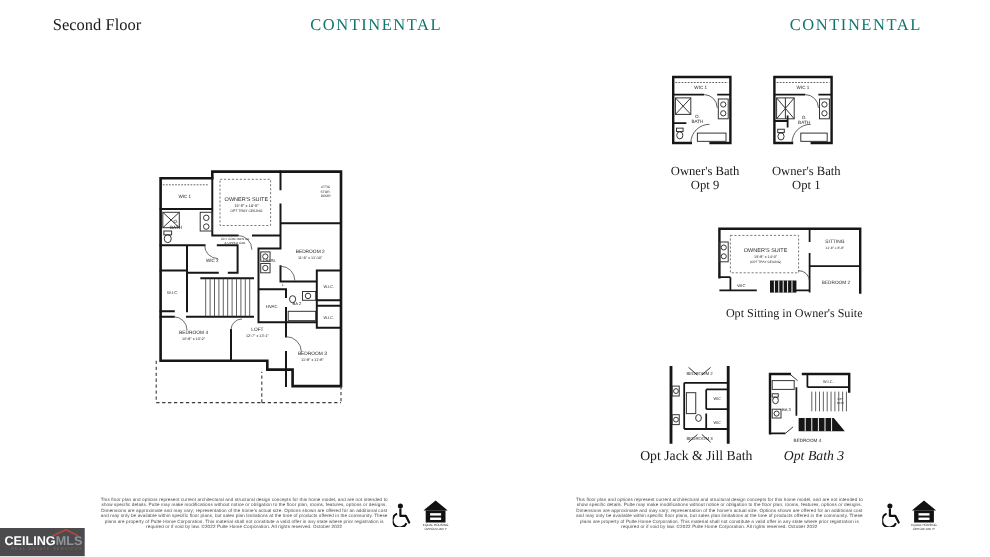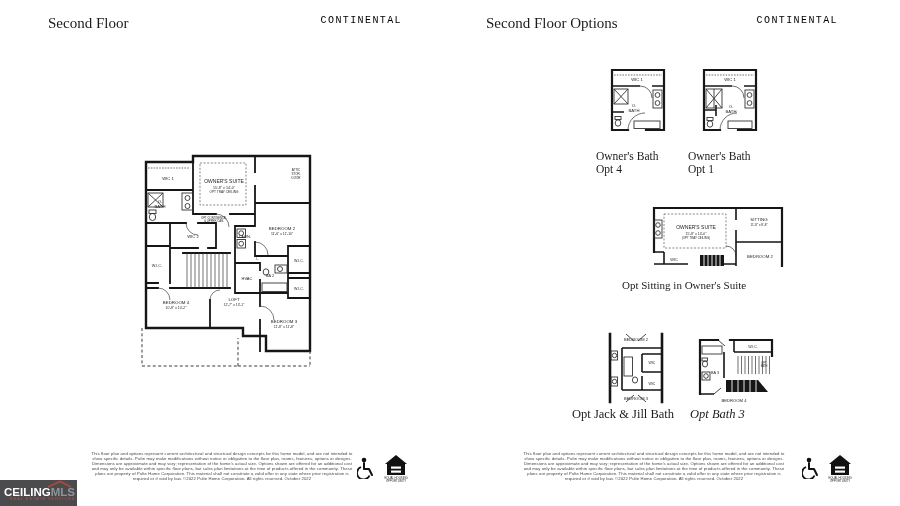--- a/index.html
+++ b/index.html
@@ -1,25 +1,25 @@
 <!DOCTYPE html>
 <html><head>
 <meta charset="utf-8">
 <style>
   html,body{margin:0;padding:0;background:#fff;}
   .canvas{position:relative;width:900px;height:506px;background:#ffffff;overflow:hidden;
           font-family:"Liberation Sans",sans-serif;}
   .page{position:absolute;top:0;width:450px;height:506px;}
   #page-left{left:0;} #page-right{left:450px;}
   .title{position:absolute;font-family:"Liberation Serif",serif;font-size:15px;color:#1c1c1c;white-space:nowrap;}
-  .brand{position:absolute;font-family:Liberation Mono, monospace;font-size:10px;letter-spacing:1.4px;color:#000000;white-space:nowrap;}
+  .brand{position:absolute;font-family:Liberation Serif, serif;font-size:15px;letter-spacing:1.4px;color:#0f766e;white-space:nowrap;}
   .planbox{position:absolute;}
   svg text{font-family:"Liberation Sans",sans-serif;fill:#262626;text-anchor:middle;}
   .caption{position:absolute;font-family:"Liberation Serif",serif;font-size:11.5px;line-height:13px;
-           color:#1b1b1b;text-align:left;white-space:nowrap;}
+           color:#1b1b1b;text-align:center;white-space:nowrap;}
   .disclaimer{position:absolute;font-size:4.2px;line-height:5px;color:#454545;text-align:center;letter-spacing:.1px;}
   .footicon{position:absolute;}
   .mls-logo{position:absolute;left:0;top:480px;width:77px;height:26px;background:#4b4b4d;overflow:hidden;}
   .mls-row{position:absolute;left:4px;top:2px;white-space:nowrap;}
   .mls-p1{font-size:11.5px;font-weight:bold;color:#ffffff;letter-spacing:0px;}
   .mls-p2{font-size:11.5px;font-weight:bold;color:#8f9499;}
   .mls-tag{position:absolute;left:10px;top:17px;font-size:3.8px;letter-spacing:1px;color:#b0564a;white-space:nowrap;}
   .mls-roof{position:absolute;right:5px;top:0px;}
 </style>
 </head>
@@ -135,21 +135,20 @@
         <rect x="4" y="11" width="18" height="11" fill="#111"></rect>
         <rect x="8" y="13.5" width="10" height="2.2" fill="#fff"></rect>
         <rect x="8" y="17.5" width="10" height="2.2" fill="#fff"></rect>
         <text x="13" y="25.5" font-size="2.8">EQUAL HOUSING</text>
         <text x="13" y="28.5" font-size="2.8">OPPORTUNITY</text>
       </svg>
     </div>
   </div>
 
   <div class="page" id="page-right">
-    <div class="title" style="left:36px;top:15px;">Second Floor Options</div>
     <div class="brand" style="right:62px;top:15px;">CONTINENTAL</div>
 
     <div class="planbox" style="left:156px;top:64px;">
       <svg width="64" height="84" viewBox="0 0 64 84">
         <g stroke="#161616" stroke-width="2.2" fill="none" stroke-linecap="square">
           <path d="M6,6 H58 M58,6 V66 M6,6 V66 M6,66 H22 M40,66 H58"></path>
         </g>
         <g stroke="#161616" stroke-width="1.6" fill="none">
           <path d="M6,22 H34 M46,22 H58 M6,48 H18"></path>
         </g>
@@ -166,21 +165,21 @@
           <path d="M34,22 A12,12 0 0 1 46,34" stroke-width="0.7"></path>
           <path d="M22,66 A17,17 0 0 1 39,49" stroke-width="0.7"></path>
         </g>
         <text x="31" y="17" font-size="4.2">WIC 1</text>
         <text x="28" y="43" font-size="4.2">O.</text>
         <text x="28" y="48" font-size="4.2">BATH</text>
       </svg>
     </div>
     <div class="caption" style="left:146px;top:150px;width:90px;">
       <div>Owner's Bath</div>
-      <div>Opt 4</div>
+      <div>Opt 9</div>
     </div>
 
     <div class="planbox" style="left:248px;top:64px;">
       <svg width="64" height="84" viewBox="0 0 64 84">
         <g stroke="#161616" stroke-width="2.2" fill="none" stroke-linecap="square">
           <path d="M6,6 H58 M58,6 V66 M6,6 V66 M6,66 H22 M40,66 H58"></path>
         </g>
         <g stroke="#161616" stroke-width="1.6" fill="none">
           <path d="M6,22 H34 M46,22 H58 M6,46 H18 M18,41 V52"></path>
         </g>

